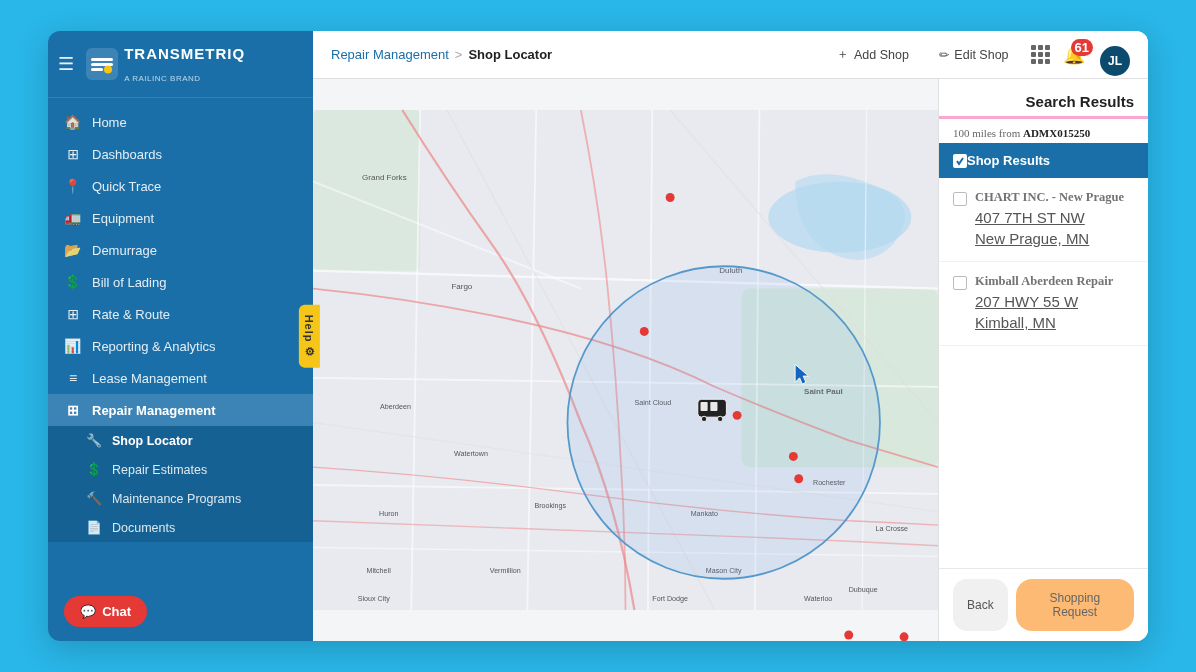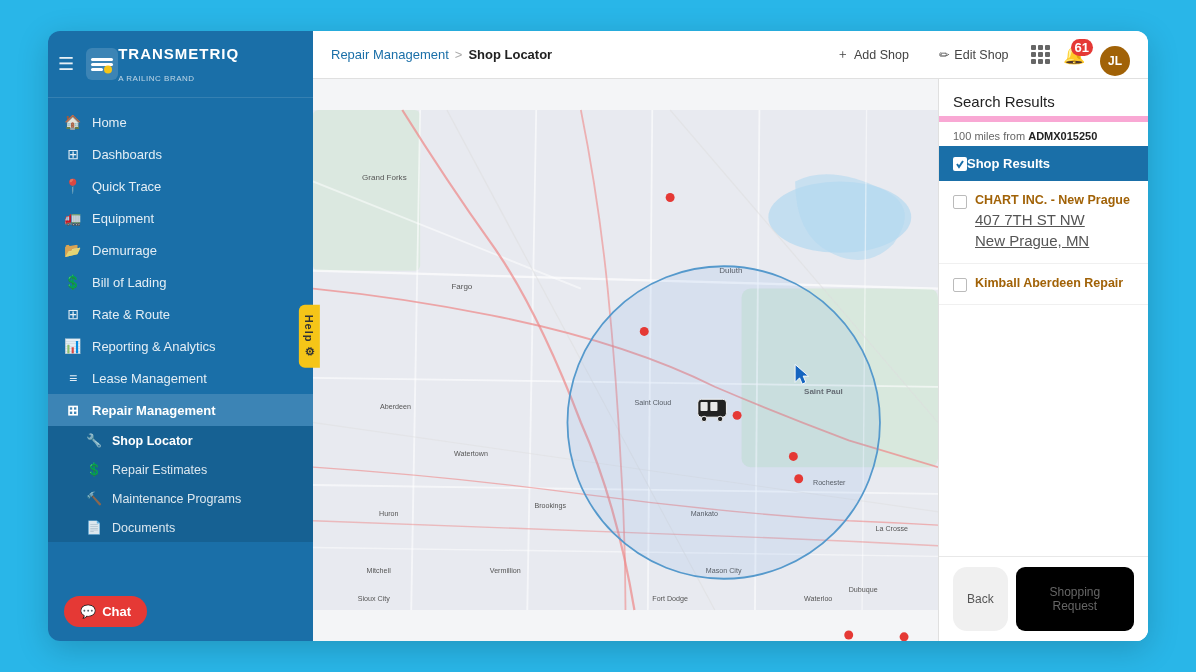--- a/index.html
+++ b/index.html
@@ -39,20 +39,21 @@
     }
     .sidebar-hamburger {
       cursor: pointer;
       font-size: 18px;
       opacity: 0.9;
       margin-right: 4px;
     }
     .logo-container {
       display: flex;
       align-items: center;
+      gap: 6px;
     }
     .logo-icon {
       width: 32px;
       height: 32px;
     }
     .logo-text {
       display: flex;
       flex-direction: column;
     }
     .logo-brand {
@@ -206,21 +207,21 @@
       font-weight: 700;
       border-radius: 10px;
       padding: 1px 4px;
       min-width: 18px;
       text-align: center;
     }
     .avatar {
       width: 30px;
       height: 30px;
       border-radius: 50%;
-      background: #a16207;
+      background: #0c4a6e;
       color: #fff;
       display: flex;
       align-items: center;
       justify-content: center;
       font-size: 12px;
       font-weight: 700;
       cursor: pointer;
       margin-top: 12px;
     }
     
@@ -245,28 +246,30 @@
       width: 210px;
       min-width: 210px;
       background: #fff;
       border-left: 1px solid #e0e0e0;
       display: flex;
       flex-direction: column;
     }
     .search-panel-header {
       padding: 14px 14px 6px;
       font-size: 15px;
-      font-weight: 400;
+      font-weight: 700;
       color: #222;
-      border-bottom: 6px solid #f9a8d4;
+      border-bottom: 3px solid #f9a8d4;
+      text-align: right;
     }
     .search-info {
       font-size: 11px;
       color: #666;
       padding: 8px 14px 4px;
+      font-family: Liberation Serif, serif;
     }
     .search-info strong { color: #222; }
     .shop-results-row {
       display: flex;
       align-items: center;
       background: #1a6fa8;
       padding: 10px 14px;
       color: #fff;
       font-size: 13px;
       font-weight: 600;
@@ -291,25 +294,26 @@
       width: 14px;
       height: 14px;
       border: 1.5px solid #bbb;
       border-radius: 2px;
       margin-top: 2px;
       flex-shrink: 0;
       cursor: pointer;
     }
     .shop-result-info { flex: 1; }
     .shop-name {
-      color: #a16207;
+      color: #737373;
       font-size: 12.5px;
       font-weight: 600;
       margin-bottom: 2px;
       cursor: pointer;
+      font-family: Liberation Serif, serif;
     }
     .shop-addr {
       font-size: 15px;
       color: #555;
       line-height: 1.4;
       text-decoration: underline;
     }
     .panel-footer {
       margin-top: auto;
       padding: 10px 14px;
@@ -322,24 +326,24 @@
       background: #f0f0f0;
       border: none;
       border-radius: 14px;
       padding: 19px 14px;
       font-size: 12px;
       color: #555;
       cursor: pointer;
       font-weight: 500;
     }
     .btn-shopping {
-      background: #000000;
+      background: #fdba74;
       border: none;
-      border-radius: 9px;
-      padding: 18px 10px;
+      border-radius: 16px;
+      padding: 12px 10px;
       font-size: 12px;
       color: #666;
       cursor: pointer;
       font-weight: 500;
     }
   </style>
 </head>
 <body>
 
 <div class="app-container">
@@ -575,20 +579,24 @@
               <div>407 7TH ST NW</div>
               <div>New Prague, MN</div>
             </div>
           </div>
         </div>
 
         <div class="shop-result-item">
           <div class="checkbox-unchecked"></div>
           <div class="shop-result-info">
             <div class="shop-name">Kimball Aberdeen Repair</div>
+            <div class="shop-addr">
+              <div>207 HWY 55 W</div>
+              <div>Kimball, MN</div>
+            </div>
           </div>
         </div>
 
         <div class="panel-footer">
           <button class="btn-back">Back</button>
           <button class="btn-shopping">Shopping Request</button>
         </div>
       </div>
     </div>
   </div>

